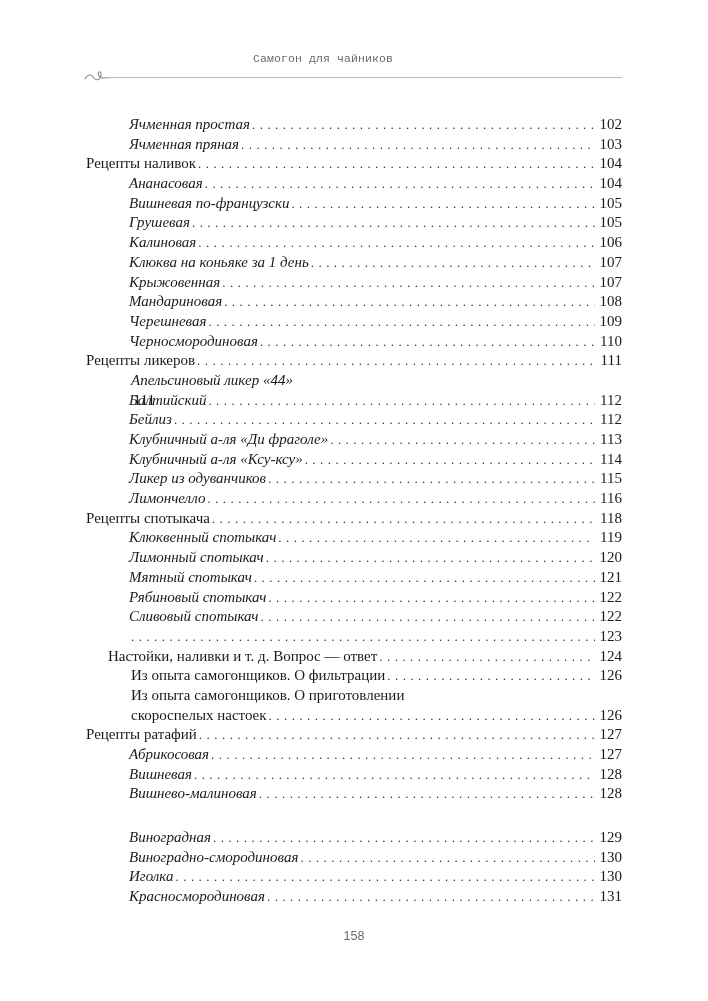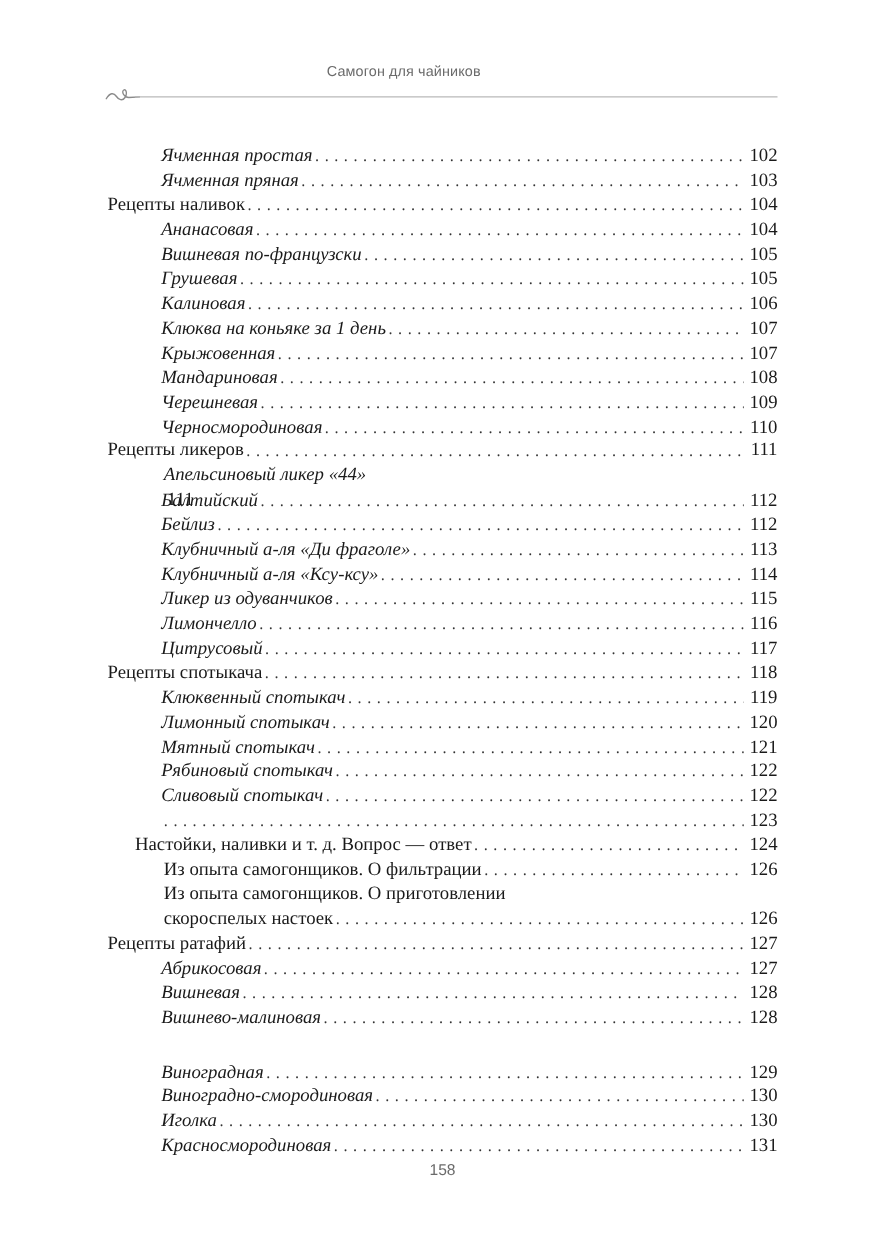--- a/index.html
+++ b/index.html
@@ -14,21 +14,21 @@
       overflow: hidden;
       font-family: "Liberation Serif", "DejaVu Serif", serif;
       color: #1a1a1a;
     }
     .running-head {
       position: absolute;
       left: 0;
       width: 646px;
       top: 52px;
       text-align: center;
-      font-family: Liberation Sans, sans-serif;
+      font-family: Liberation Mono, monospace;
       font-size: 11.5px;
       color: #6b6b6b;
       letter-spacing: 0.1px;
     }
     .head-rule {
       position: absolute;
       left: 108px;
       top: 77px;
       width: 514px;
       height: 0;
@@ -157,21 +157,21 @@
     <li class="toc-row italic" style="padding-left: 43px;">
       <span class="toc-title">Черешневая</span>
       <span class="toc-leader"></span>
       <span class="toc-page">109</span>
     </li>
     <li class="toc-row italic" style="padding-left: 43px;">
       <span class="toc-title">Черносмородиновая</span>
       <span class="toc-leader"></span>
       <span class="toc-page">110</span>
     </li>
-    <li class="toc-row" style="padding-left: 0px; align-items: center;">
+    <li class="toc-row" style="padding-left: 0px;">
       <span class="toc-title">Рецепты ликеров</span>
       <span class="toc-leader"></span>
       <span class="toc-page">111</span>
     </li>
     <li class="toc-row italic" style="padding-left: 43px; flex-direction: column;">
       <span class="toc-title">Апельсиновый ликер «44»</span>
       <span class="toc-leader"></span>
       <span class="toc-page">111</span>
     </li>
     <li class="toc-row italic" style="padding-left: 43px;">
@@ -196,25 +196,20 @@
     </li>
     <li class="toc-row italic" style="padding-left: 43px;">
       <span class="toc-title">Ликер из одуванчиков</span>
       <span class="toc-leader"></span>
       <span class="toc-page">115</span>
     </li>
     <li class="toc-row italic" style="padding-left: 43px;">
       <span class="toc-title">Лимончелло</span>
       <span class="toc-leader"></span>
       <span class="toc-page">116</span>
-    </li>
-    <li class="toc-row italic" style="padding-left: 43px;">
-      <span class="toc-title">Цитрусовый</span>
-      <span class="toc-leader"></span>
-      <span class="toc-page">117</span>
     </li>
     <li class="toc-row" style="padding-left: 0px;">
       <span class="toc-title">Рецепты спотыкача</span>
       <span class="toc-leader"></span>
       <span class="toc-page">118</span>
     </li>
     <li class="toc-row italic" style="padding-left: 43px;">
       <span class="toc-title">Клюквенный спотыкач</span>
       <span class="toc-leader"></span>
       <span class="toc-page">119</span>

